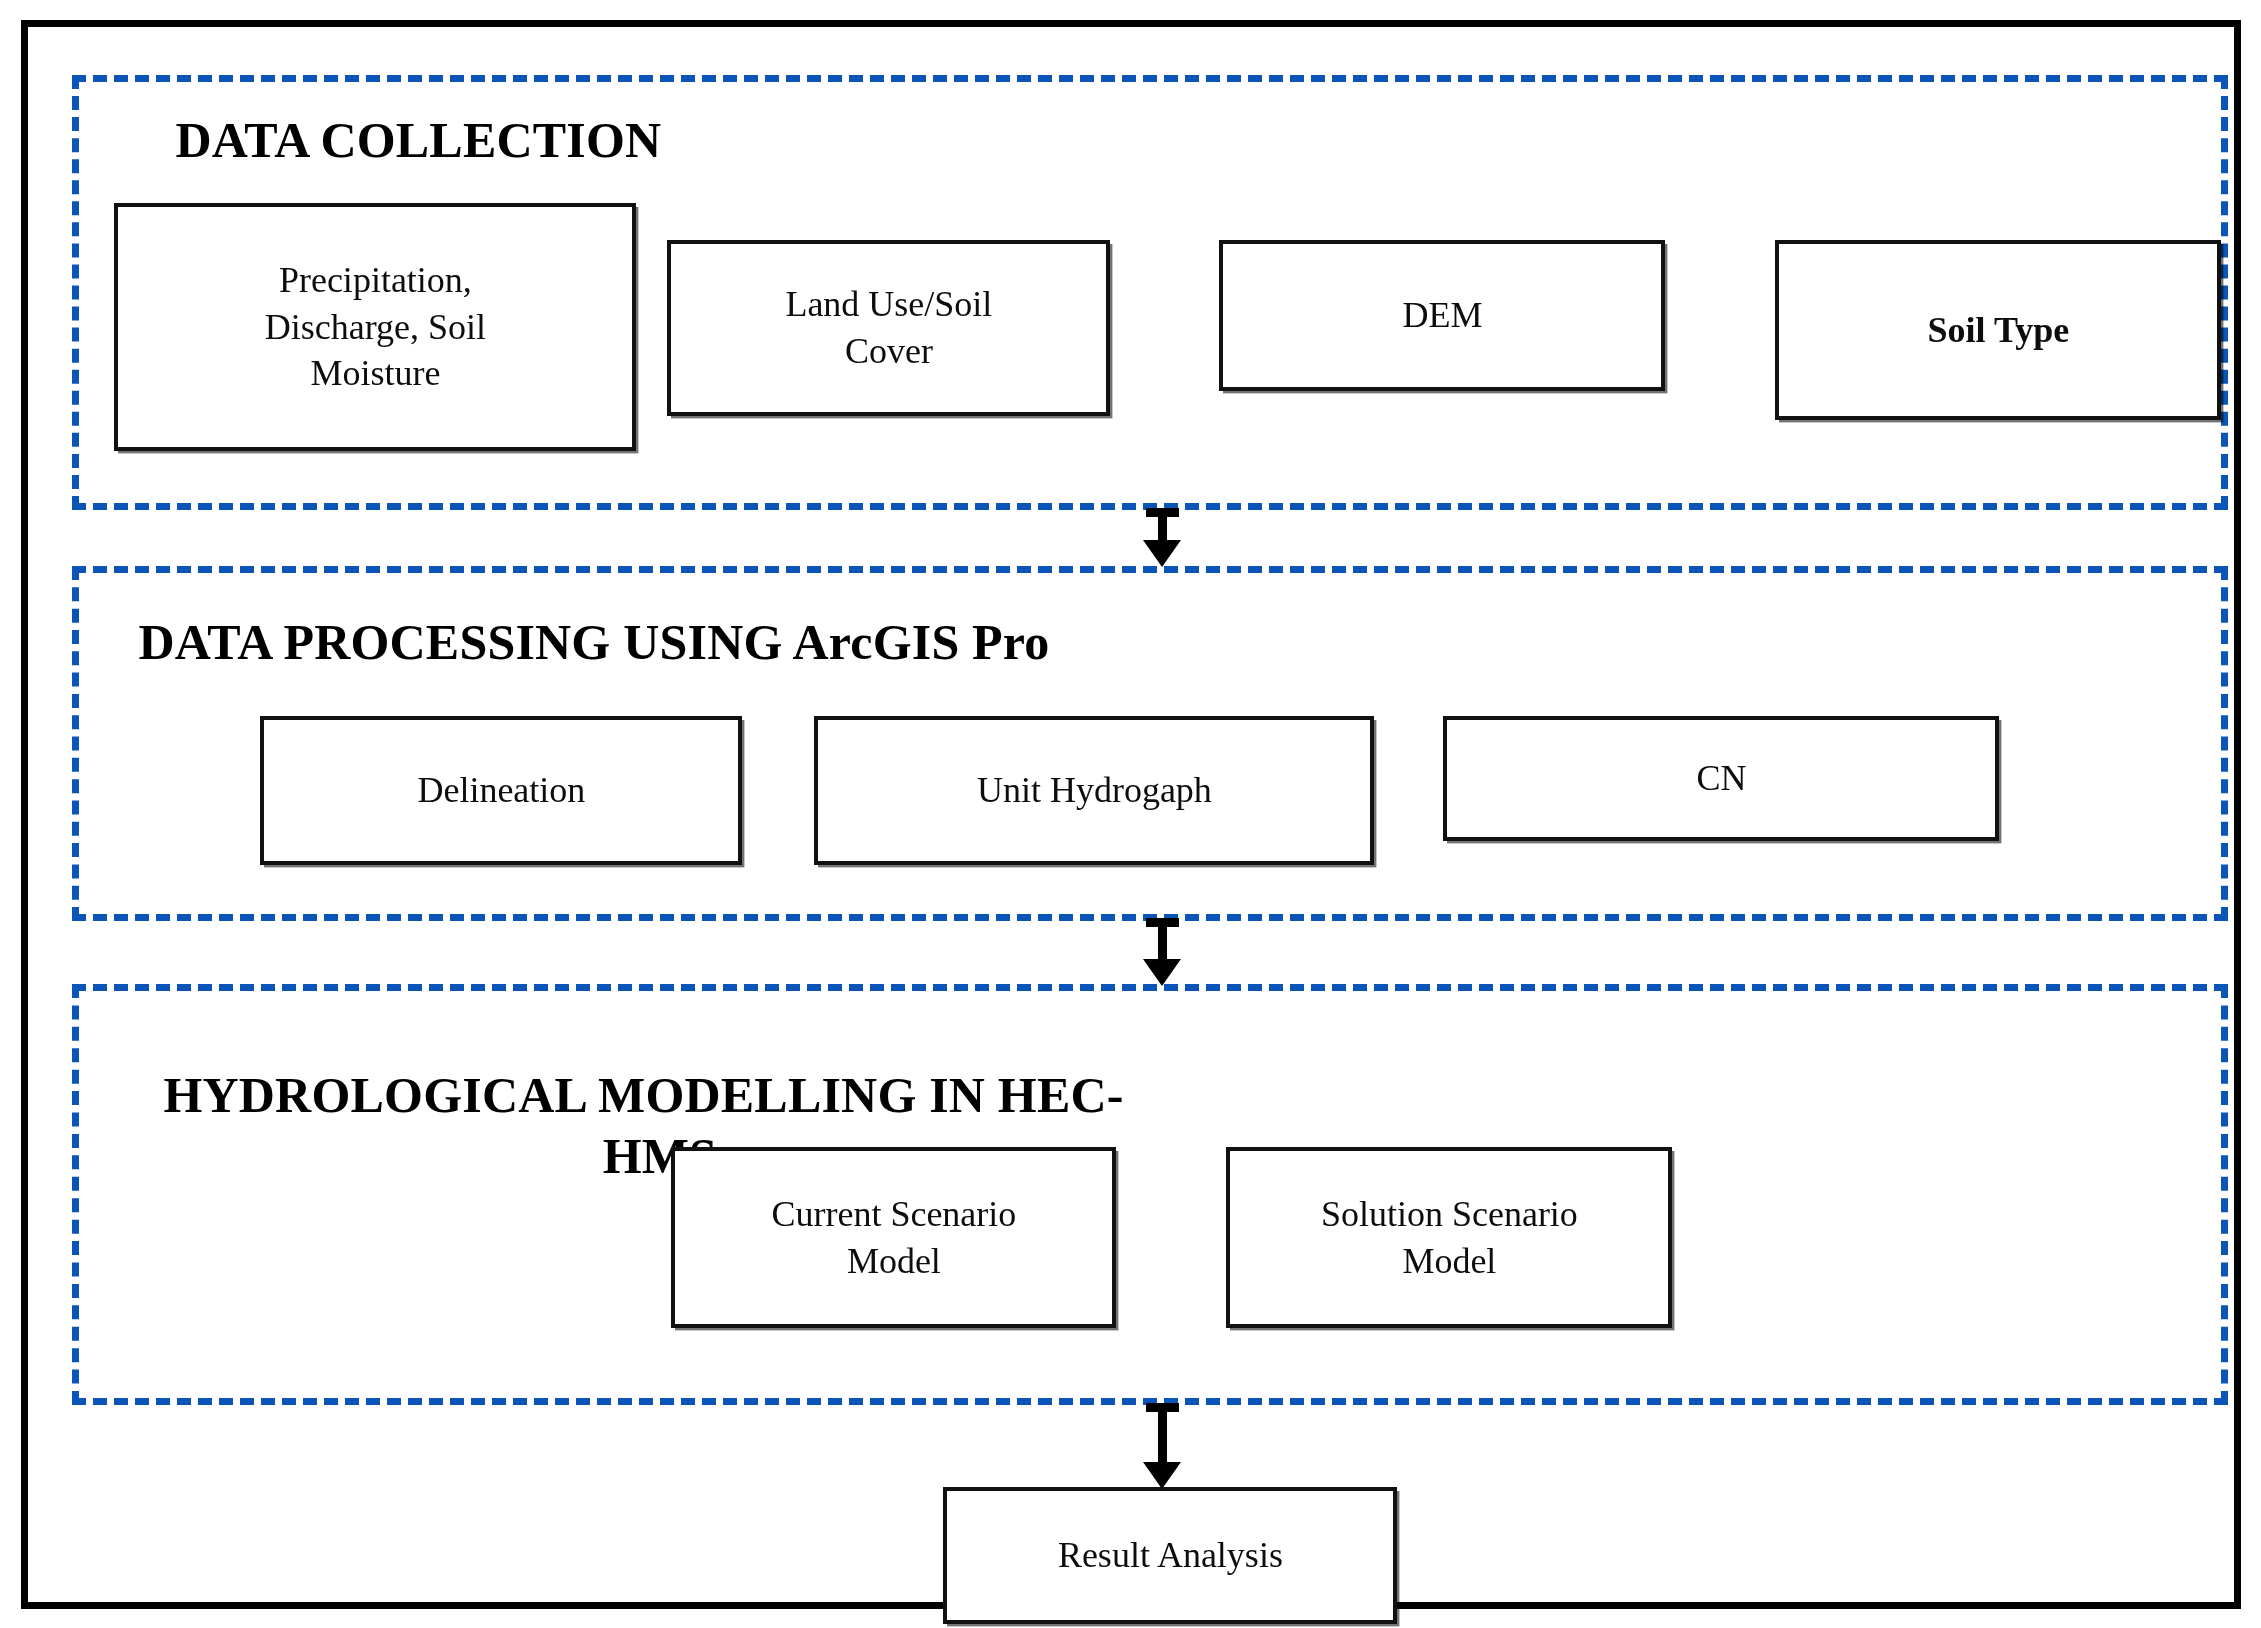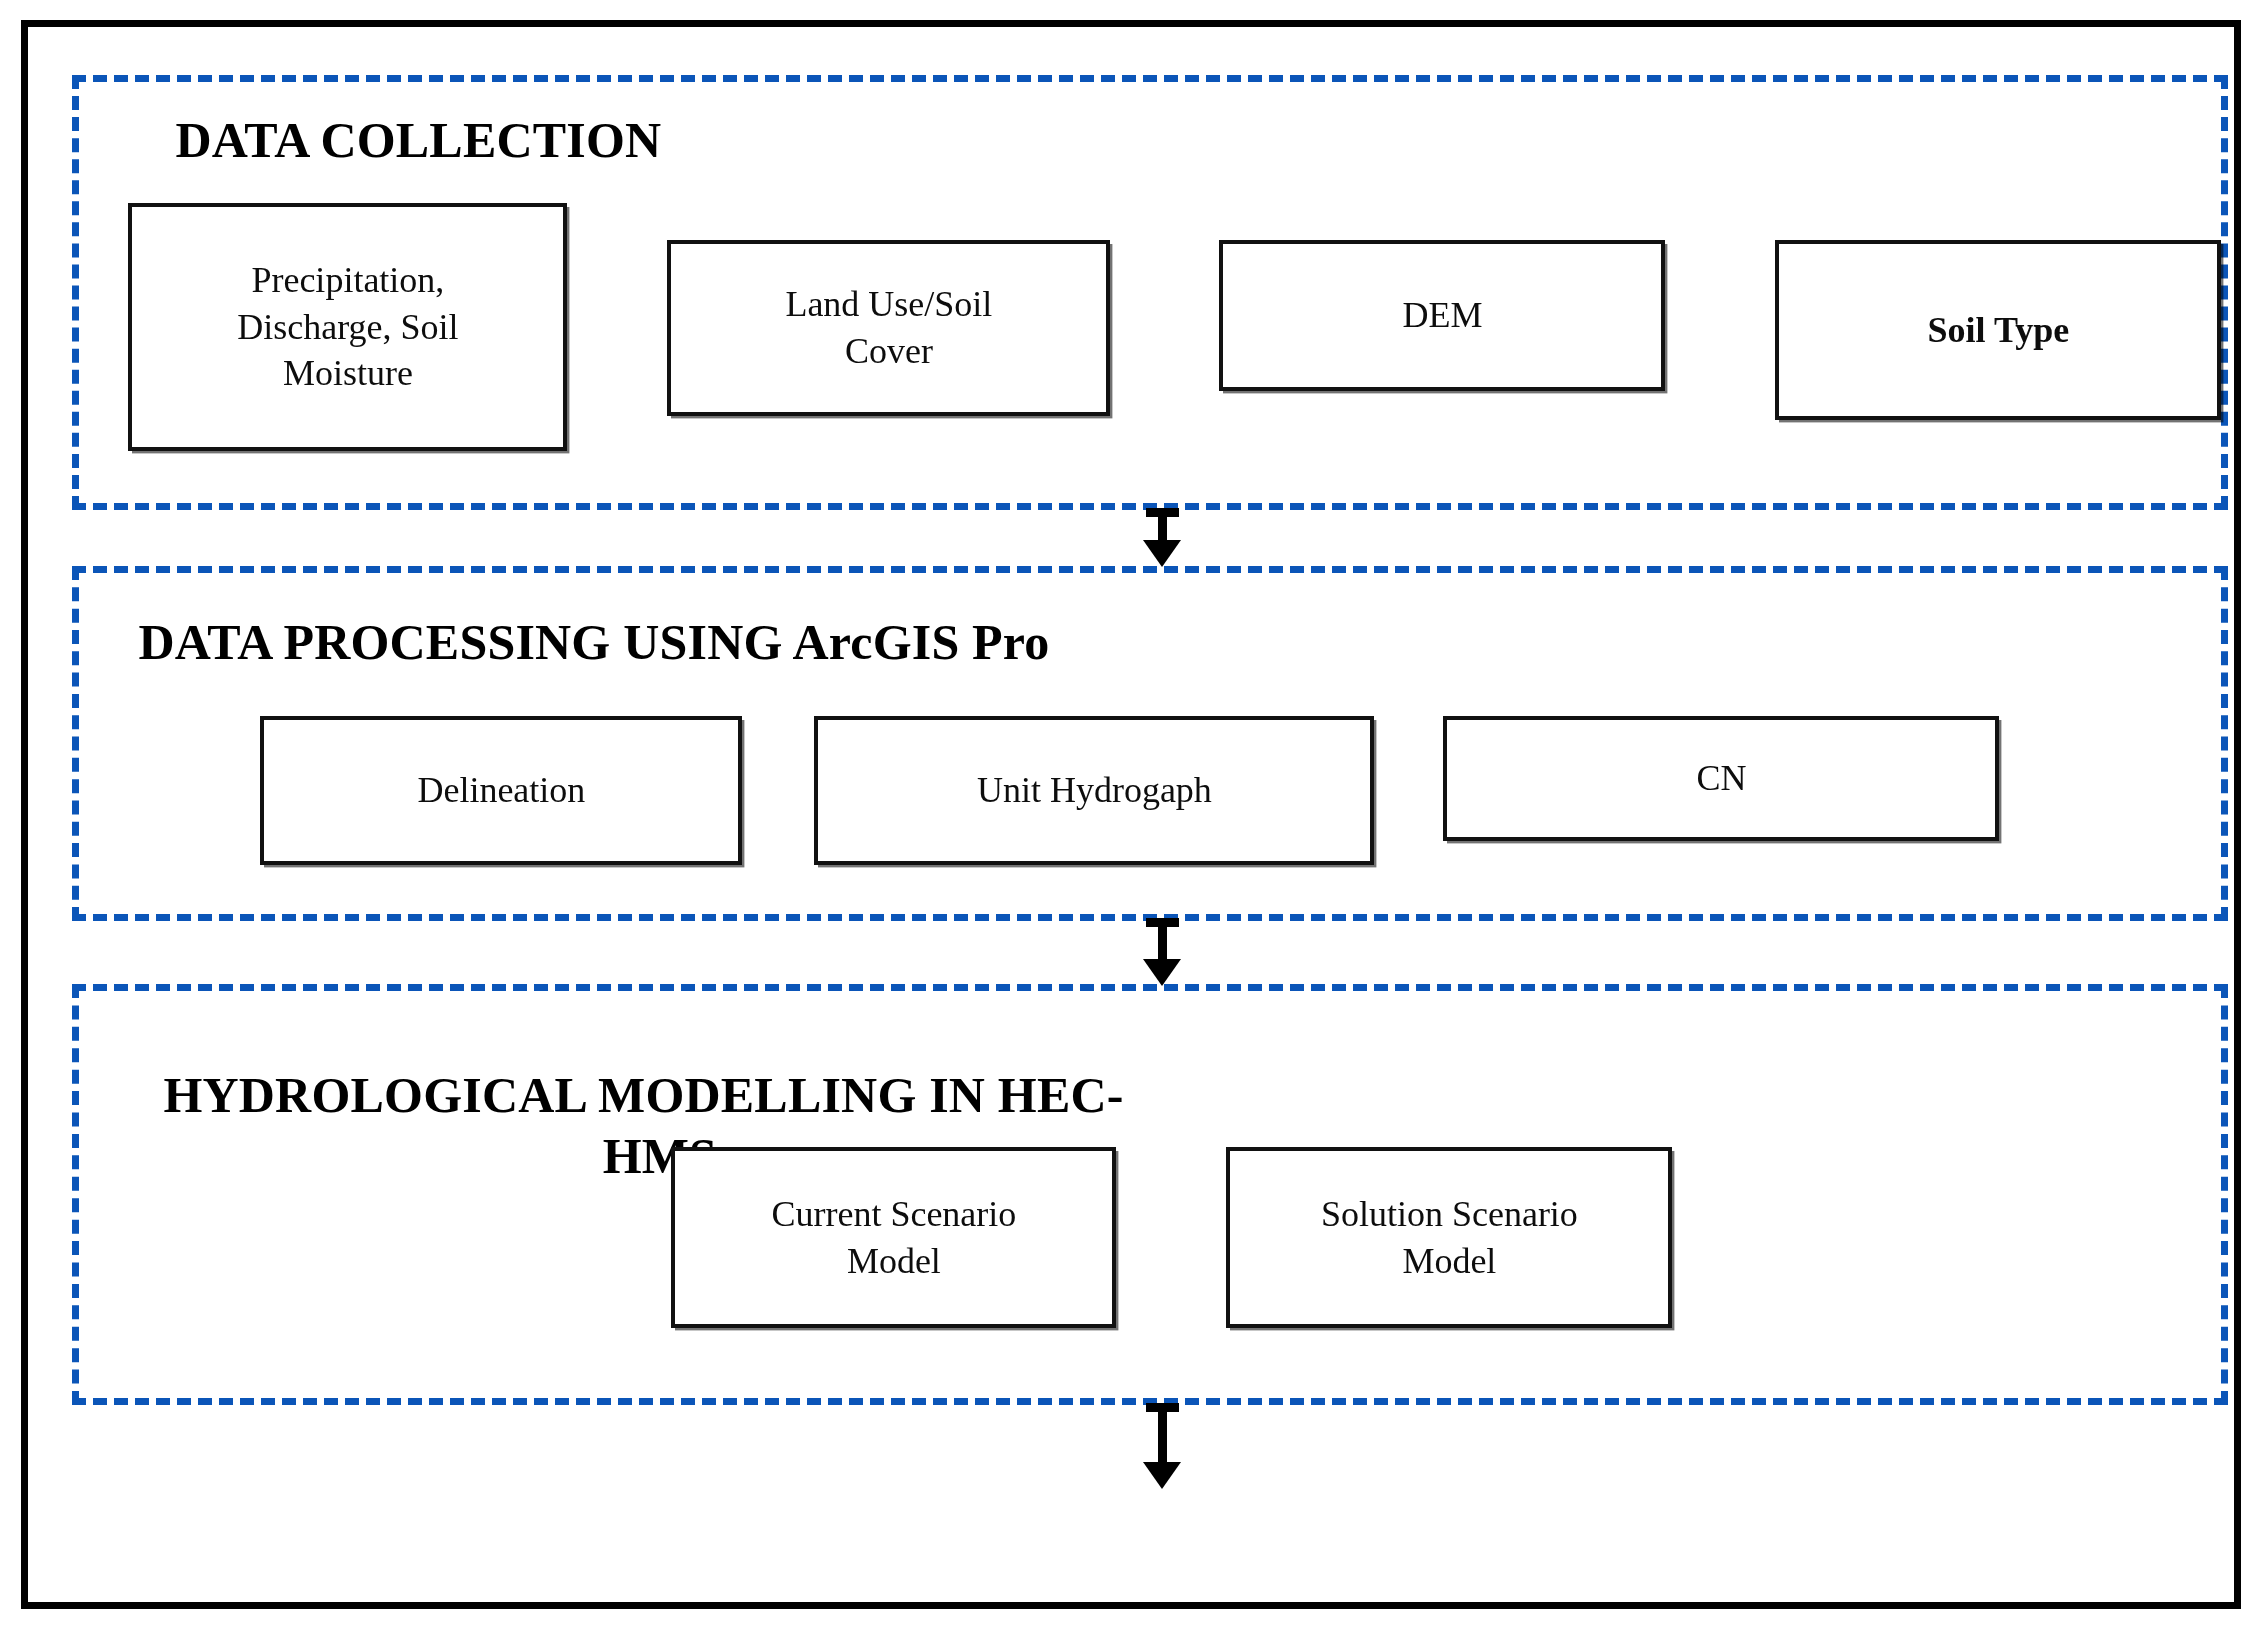--- a/index.html
+++ b/index.html
@@ -62,21 +62,21 @@
     font-size:36px;
     line-height:1.30;
     padding:3.2px 8px;
     font-family:"Liberation Serif","DejaVu Serif",serif;
     box-shadow:3.2px 3.2px 0 -0.8px rgba(0,0,0,.55);
   }
   .node-box span{display:block;}
 
   
   #box-precip     { left:90px;  top:176px;  width:151px;  height:0;  }
-  #box-precip     { left:100px;  top:176px;  width:439px;  height:248px;font-family:Liberation Serif, serif; }
+  #box-precip     { left:86px;  top:176px;  width:522px;  height:248px;font-family:Liberation Serif, serif; }
   #box-landuse    { left:639px;  top:213px;  width:443px;  height:176px; }
   #box-dem        { left:1191px; top:213px;  width:446px;  height:151px; }
   #box-soiltype   { left:1747px; top:213px;  width:446px;  height:180px;font-weight:bold; }
 
   
   #box-delineation{ left:232px;  top:689px;  width:482px;  height:149px;justify-content:center; }
   #box-unit-hyd   { left:786px;  top:689px;  width:560px;  height:149px; }
   #box-cn         { left:1415px; top:689px;  width:556px;  height:125px; }
 
   
@@ -190,15 +190,18 @@
       <span>Model</span>
     </div>
   </div>
 
   <div class="arrow" id="arrow-3">
     <div class="cap"></div>
     <div class="shaft"></div>
     <div class="head"></div>
   </div>
 
+  <div class="node-box" id="box-result">
+    <span>Result Analysis</span>
+  </div>
 
 </div>
 
 
 </body></html>

